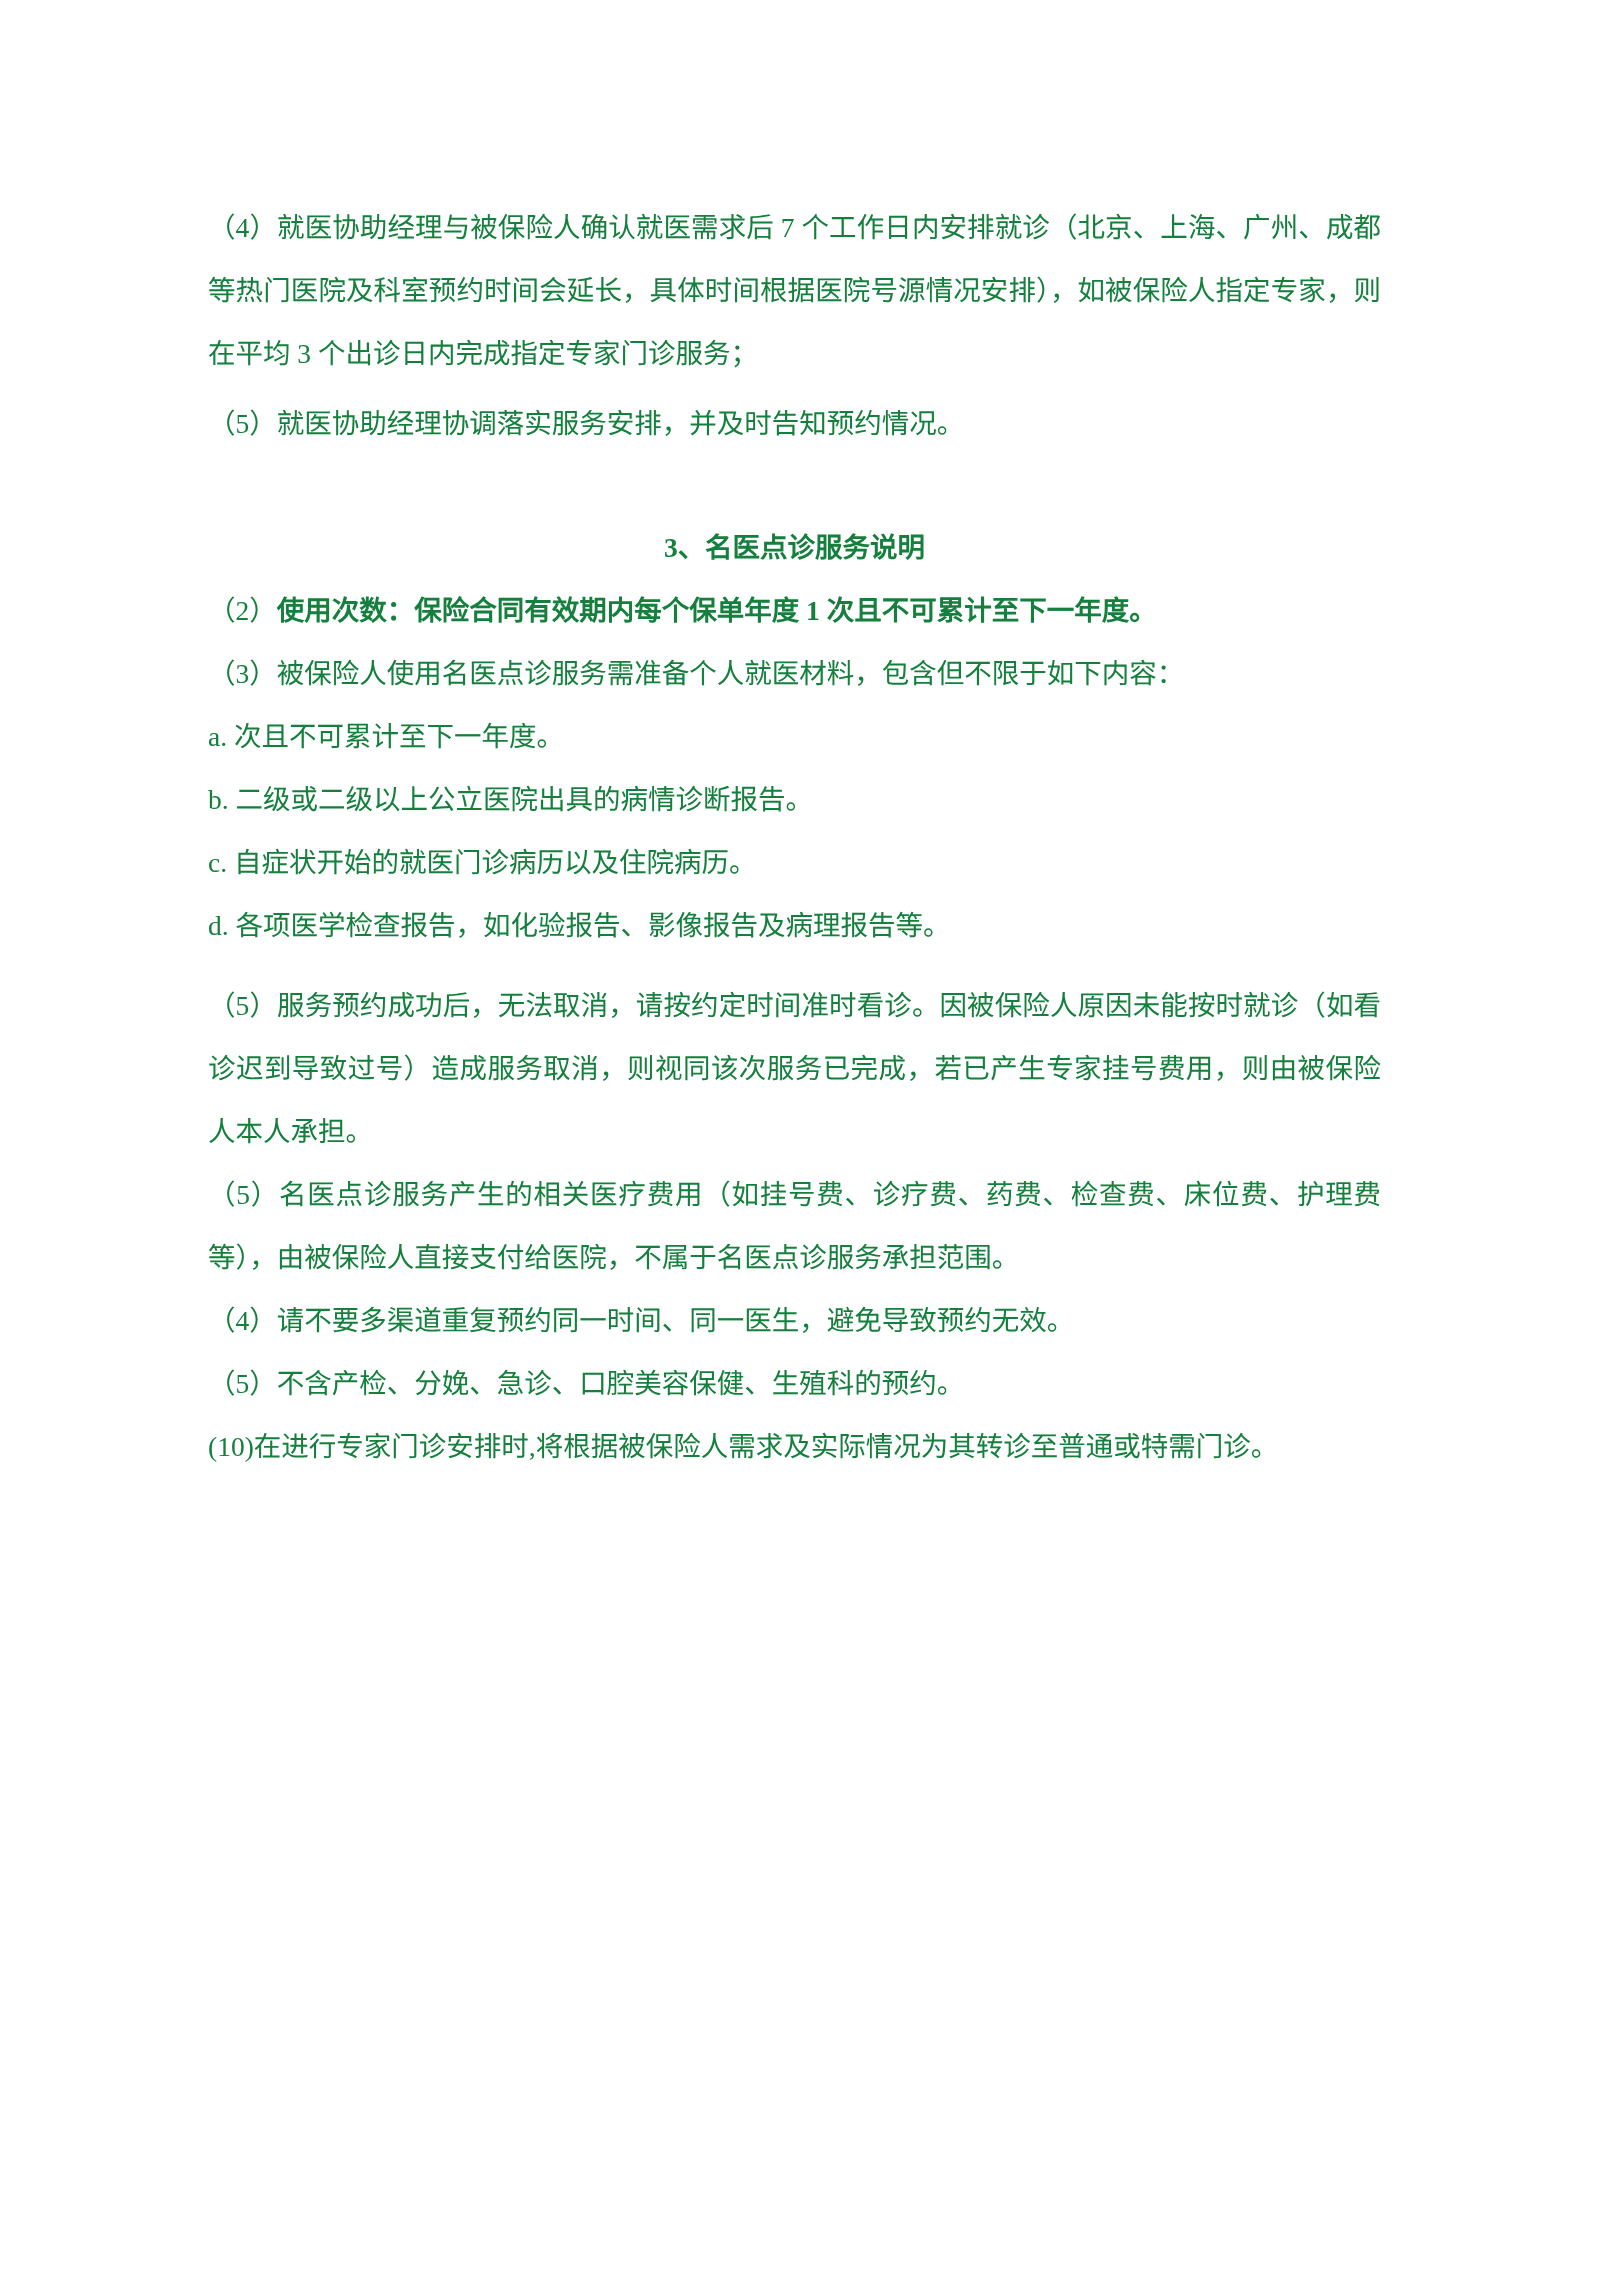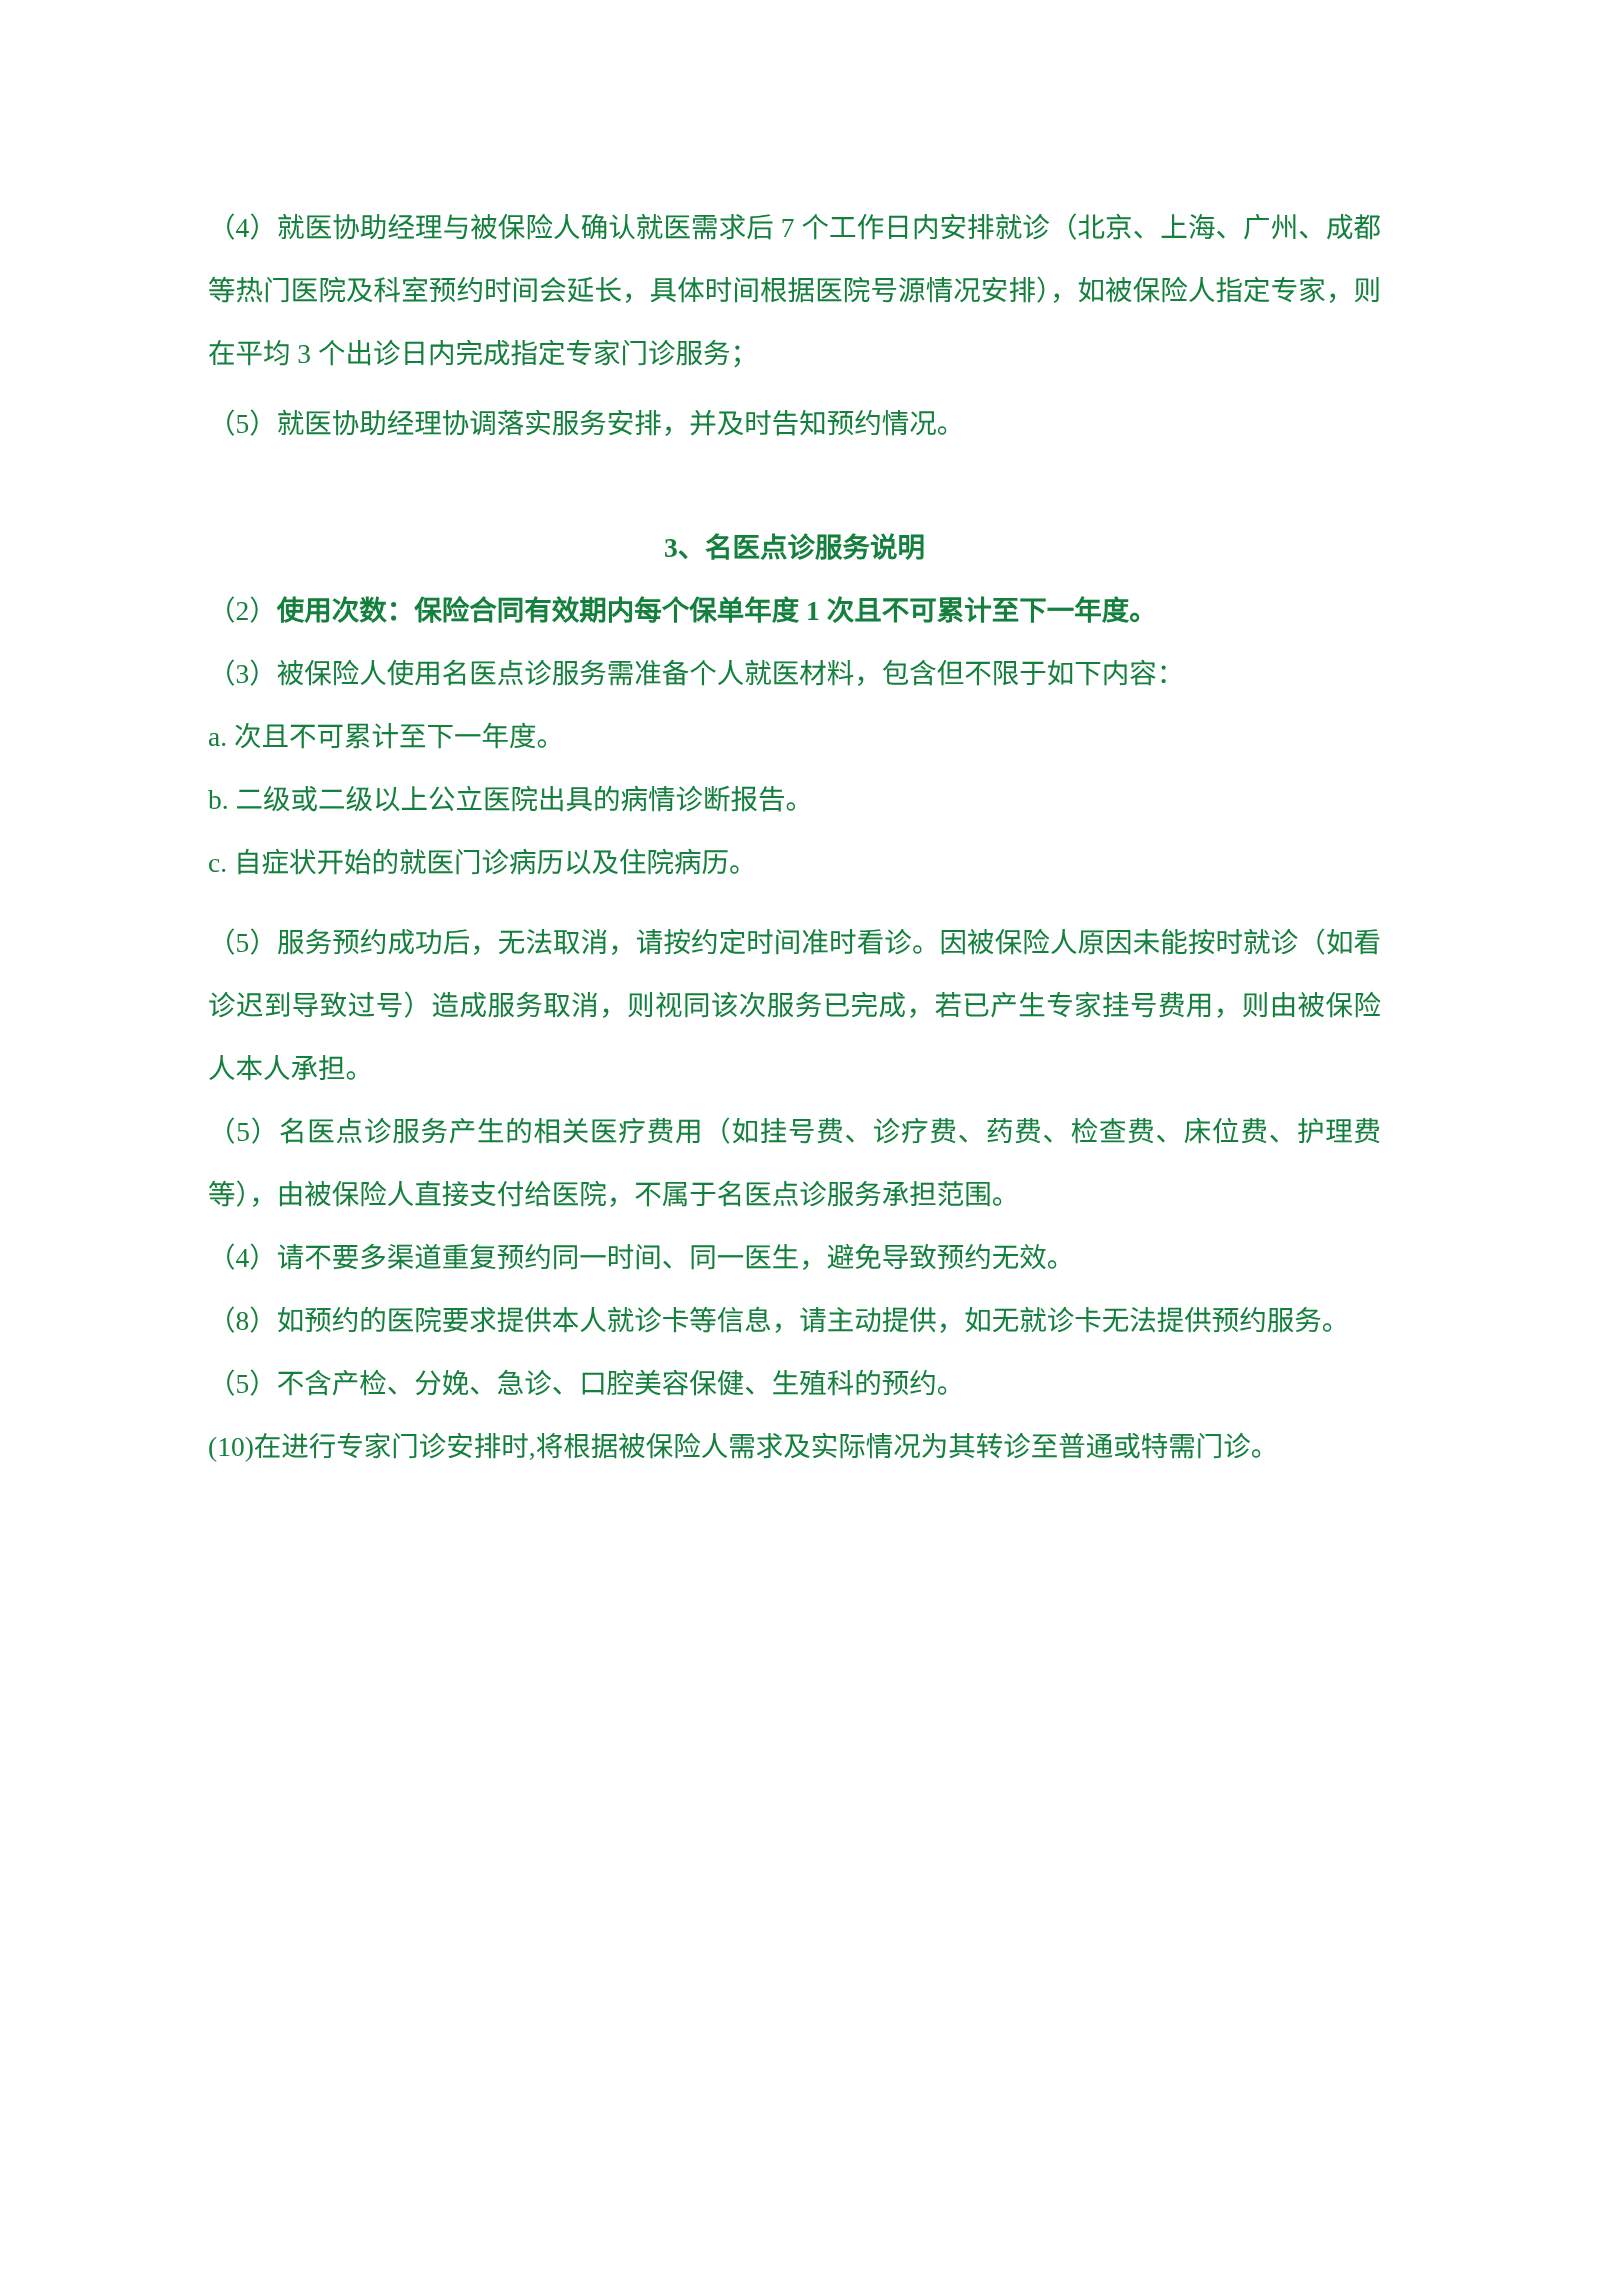--- a/index.html
+++ b/index.html
@@ -56,29 +56,29 @@
     <p class="line"><span>（2）</span><strong>使用次数：保险合同有效期内每个保单年度 1 次且不可累计至下一年度。</strong></p>
 
     <p class="line">（3）被保险人使用名医点诊服务需准备个人就医材料，包含但不限于如下内容：</p>
 
     <p class="line">a. 次且不可累计至下一年度。</p>
 
     <p class="line">b. 二级或二级以上公立医院出具的病情诊断报告。</p>
 
     <p class="line">c. 自症状开始的就医门诊病历以及住院病历。</p>
 
+    <p class="line">d. 各项医学检查报告，如化验报告、影像报告及病理报告等。</p>
 
 
     <p class="line space-before-lg">（5）服务预约成功后，无法取消，请按约定时间准时看诊。因被保险人原因未能按时就诊（如看诊迟到导致过号）造成服务取消，则视同该次服务已完成，若已产生专家挂号费用，则由被保险人本人承担。</p>
 
     <p class="line">（5）名医点诊服务产生的相关医疗费用（如挂号费、诊疗费、药费、检查费、床位费、护理费等），由被保险人直接支付给医院，不属于名医点诊服务承担范围。</p>
 
     <p class="line">（4）请不要多渠道重复预约同一时间、同一医生，避免导致预约无效。</p>
 
-    <p class="line">（8）如预约的医院要求提供本人就诊卡等信息，请主动提供，如无就诊卡无法提供预约服务。</p>
 
     <p class="line">（5）不含产检、分娩、急诊、口腔美容保健、生殖科的预约。</p>
 
     <p class="line">(10)在进行专家门诊安排时,将根据被保险人需求及实际情况为其转诊至普通或特需门诊。</p>
 
   </div>
 </div>
 
 
 </body></html>

